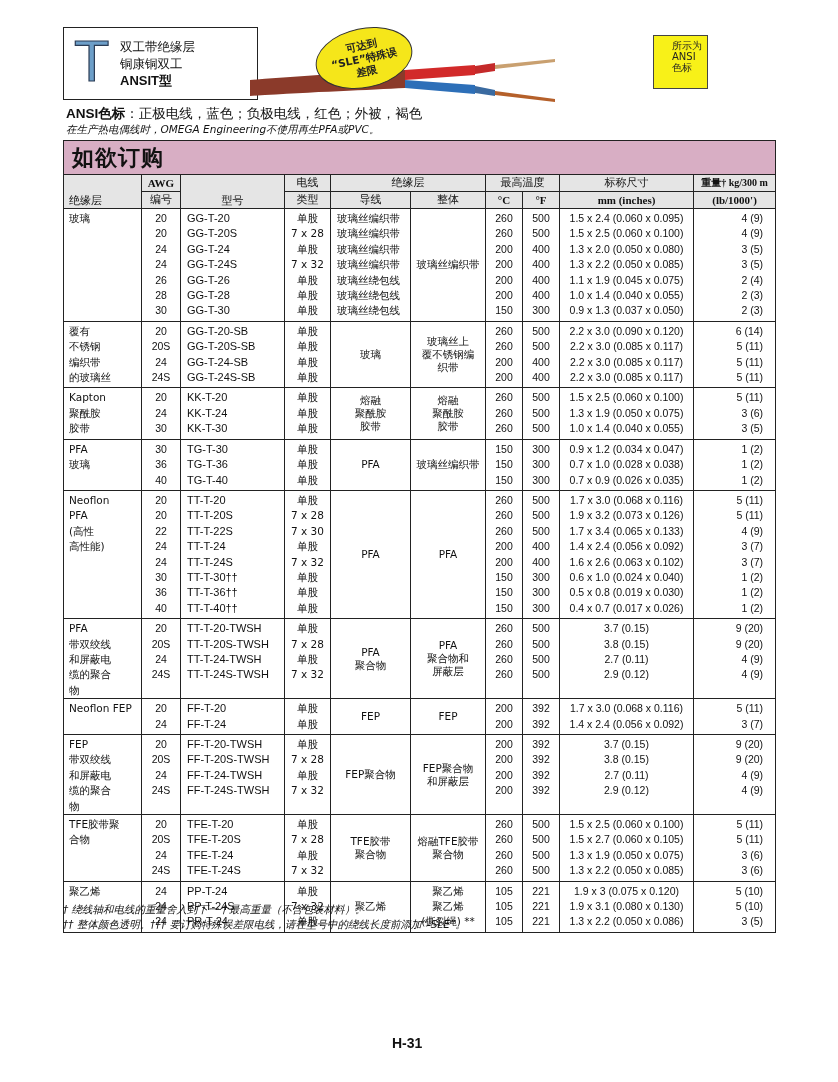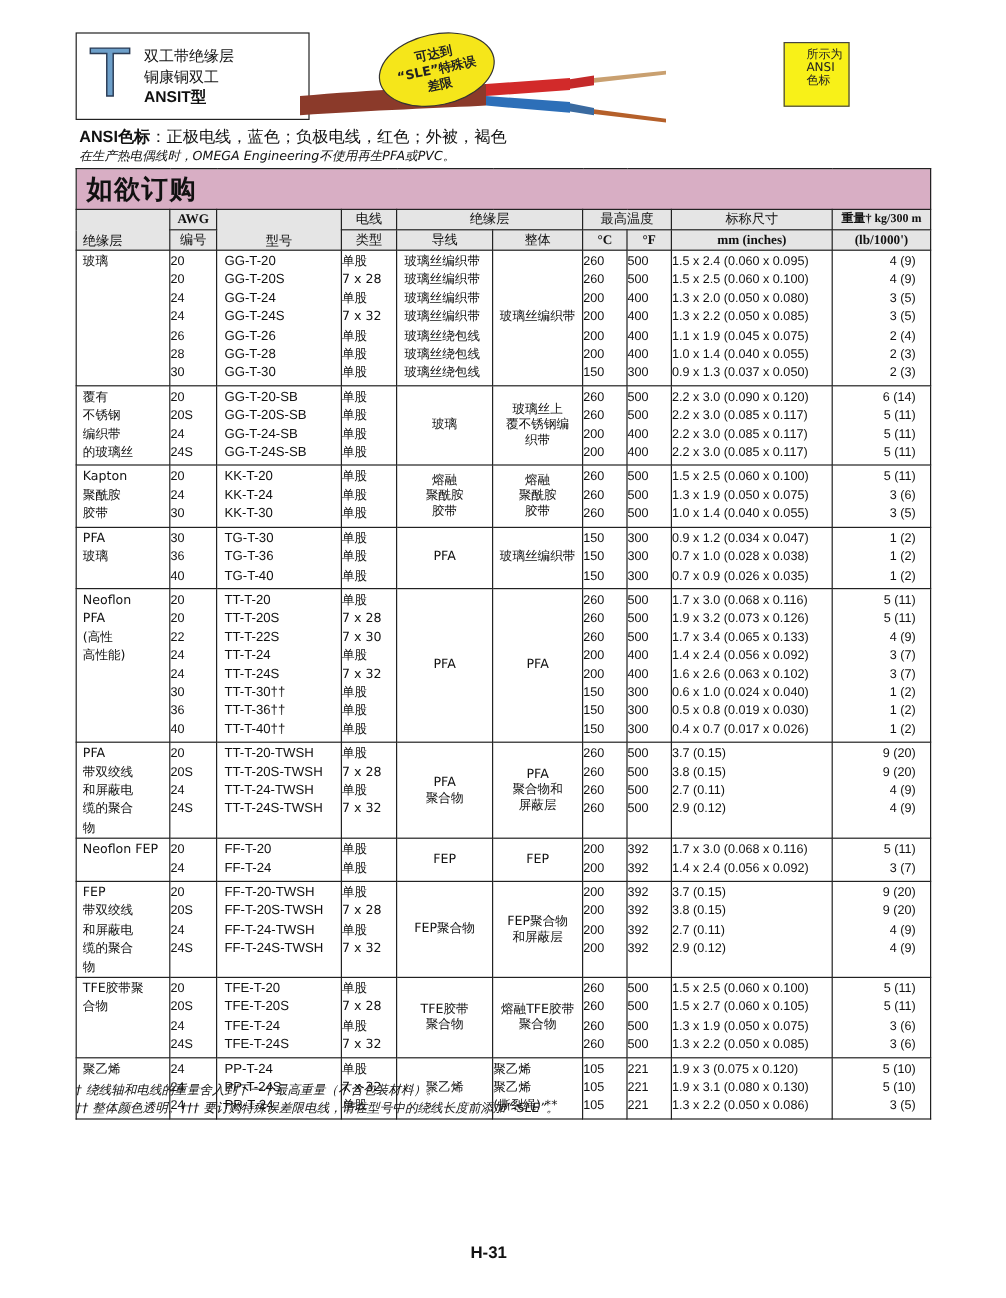--- a/index.html
+++ b/index.html
@@ -33,21 +33,21 @@
   
   .tbl-wrap { left: 63px; top: 140px; width: 712px; }
   table { border-collapse: collapse; width: 712px; table-layout: fixed; font-size: 10.5px; }
   td, th { border: 1px solid #222; padding: 0; vertical-align: top; }
   .banner td { background: #d8aec4; font-size: 22px; font-weight: 900; height: 33px;
                padding-left: 8px; vertical-align: middle; letter-spacing: 1px; border-bottom: 1px solid #222; margin-top: 45px;}
   .hdr td { background: #e5e5e5; text-align: center; font-weight: normal; font-size: 11px; line-height: 14px; vertical-align: middle; }
   .hdr .b { font-weight: bold; font-family: "Liberation Serif", serif; }
   .lines { line-height: 15.4px; padding-top: 2px; padding-bottom: 2px; }
   .lines div { white-space: nowrap; }
-  .c { }
+  .c { text-align: center; }
   .r { text-align: right; padding-right: 12px; }
   .mono { font-family: "Liberation Sans", sans-serif; }
   .pn { font-weight: normal; font-family: "Liberation Sans", sans-serif; padding-left: 6px; font-size: 11px; }
   .ins { padding-left: 5px; line-height: 15.4px; padding-top: 2px; }
   .mid { vertical-align: middle; text-align: center; line-height: 13px; }
 
   .footnotes { left: 63px; top: 902px; font-size: 10.5px; line-height: 14.5px; font-style: italic; }
   .footnotes div { white-space: nowrap; }
   .page-num { left: 392px; top: 1035px; font-size: 14px; font-weight: bold; font-family: "Liberation Sans", sans-serif; }
 </style>

